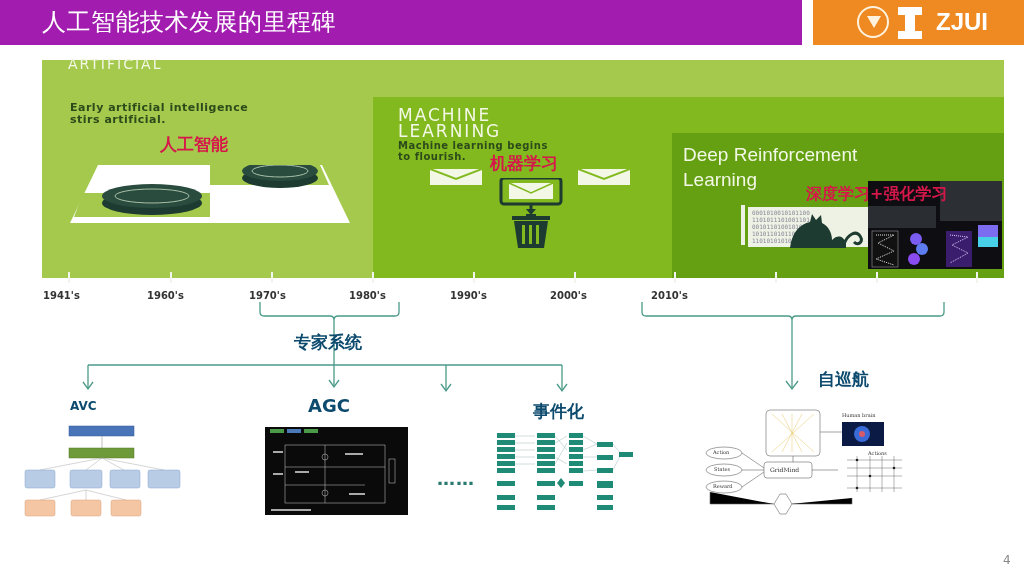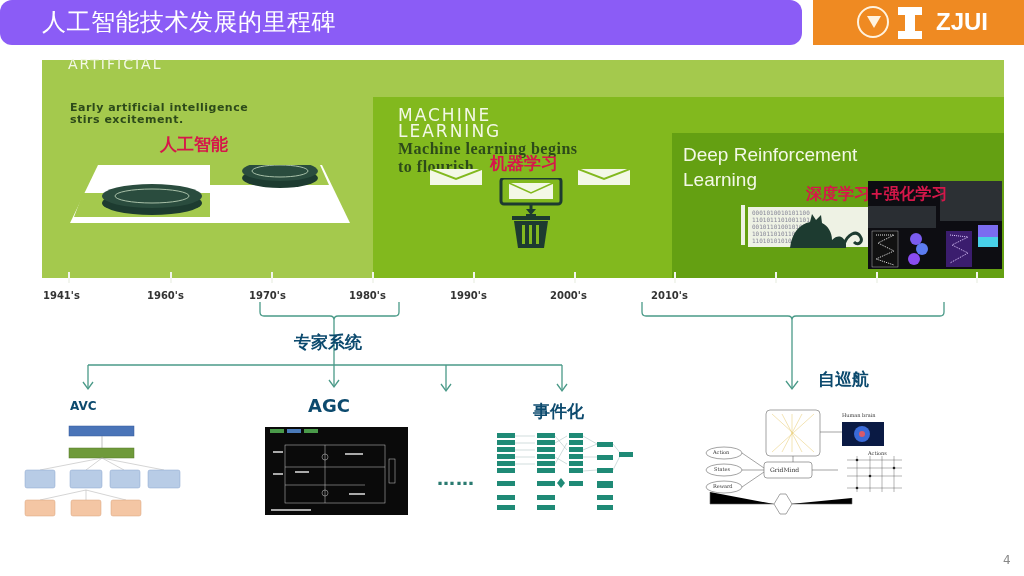--- a/index.html
+++ b/index.html
@@ -1,19 +1,19 @@
 <!DOCTYPE html>
 <html><head>
 <meta charset="utf-8">
 <style>
   * { box-sizing: border-box; margin: 0; padding: 0; }
   html, body { width: 1024px; height: 576px; overflow: hidden; background: #ffffff; }
   body { position: relative; font-family: "DejaVu Sans", sans-serif; }
 
-  .header-bar { position: absolute; left: 0; top: 0; width: 802px; height: 45px; background: #8b5cf6; border-radius: 12px; }
+  .header-bar { position: absolute; left: 0; top: 0; width: 802px; height: 45px; background: #a21caf; }
   .header-title { position: absolute; left: 42px; top: 6px; font-size: 24px; color: #ffffff; font-family: "DejaVu Sans", sans-serif; letter-spacing: 0.5px; }
   .logo-box { position: absolute; left: 813px; top: 0; width: 211px; height: 45px; background: #ef8a22; }
   .logo-seal { position: absolute; left: 857px; top: 6px; width: 32px; height: 32px; border: 2px solid #fff3e0; border-radius: 50%; }
   .logo-seal::after { content: ""; position: absolute; left: 8px; top: 8px; width: 0; height: 0; border-left: 7px solid transparent; border-right: 7px solid transparent; border-top: 12px solid #fff3e0; }
   .logo-i { position: absolute; left: 898px; top: 7px; width: 24px; height: 32px; }
   .logo-i .t, .logo-i .b { position: absolute; left: 0; width: 24px; height: 8px; background: #ffffff; }
   .logo-i .t { top: 0; } .logo-i .b { bottom: 0; }
   .logo-i .m { position: absolute; left: 7px; top: 6px; width: 10px; height: 20px; background: #ffffff; }
   .logo-text { position: absolute; left: 936px; top: 8px; font-size: 24px; font-weight: bold; color: #ffffff; font-family: "Liberation Sans", sans-serif; }
 
@@ -57,40 +57,40 @@
 
 <div class="timeline-panel"></div>
 <div class="era-ml"></div>
 <div class="era-drl"></div>
 
 <div class="era-title" style="left:68px;top:58px;font-size:14px;">
   <div>ARTIFICIAL</div>
 </div>
 <div class="era-sub" style="left:70px;top:102px;">
   <div>Early artificial intelligence</div>
-  <div>stirs excitement.</div>
+  <div>stirs artificial.</div>
 </div>
 <div class="era-cn" style="left:160px;top:133px;">人工智能</div>
 <svg class="board" viewBox="0 0 280 58" width="280" height="58">
   <polygon points="28,0 252,0 280,58 0,58" fill="#ffffff"></polygon>
   <polygon points="140,0 250,0 259,20 140,20" fill="#a4c94d"></polygon>
   <polygon points="13,28 140,28 140,52 4,52" fill="#a4c94d"></polygon>
   <ellipse cx="210" cy="13" rx="38" ry="10" fill="#1d3b30"></ellipse>
   <ellipse cx="210" cy="6" rx="38" ry="10" fill="#2a4c3e"></ellipse>
   <ellipse cx="210" cy="6" rx="28" ry="6" fill="none" stroke="#a8c0a8" stroke-width="1"></ellipse>
   <ellipse cx="82" cy="38" rx="50" ry="12" fill="#1d3b30"></ellipse>
   <ellipse cx="82" cy="31" rx="50" ry="12" fill="#2a4c3e"></ellipse>
   <ellipse cx="82" cy="31" rx="37" ry="7" fill="none" stroke="#a8c0a8" stroke-width="1"></ellipse>
 </svg>
 
 <div class="era-title" style="left:398px;top:107px;font-size:17px;">
   <div>MACHINE</div>
   <div>LEARNING</div>
 </div>
-<div class="era-sub" style="left:398px;top:140px;font-size:16px;font-family:Liberation Serif, serif;">
+<div class="era-sub" style="left:398px;top:140px;font-size:10px;">
   <div>Machine learning begins</div>
   <div>to flourish.</div>
 </div>
 <div class="era-cn" style="left:490px;top:152px;">机器学习</div>
 <div class="envelope" style="left:430px;top:169px;">
   <svg width="52" height="16">
       <polyline points="0,0 26,10 52,0" fill="none" stroke="#82b91e" stroke-width="2"></polyline>
     </svg>
 </div>
 <div class="envelope" style="left:578px;top:169px;">

